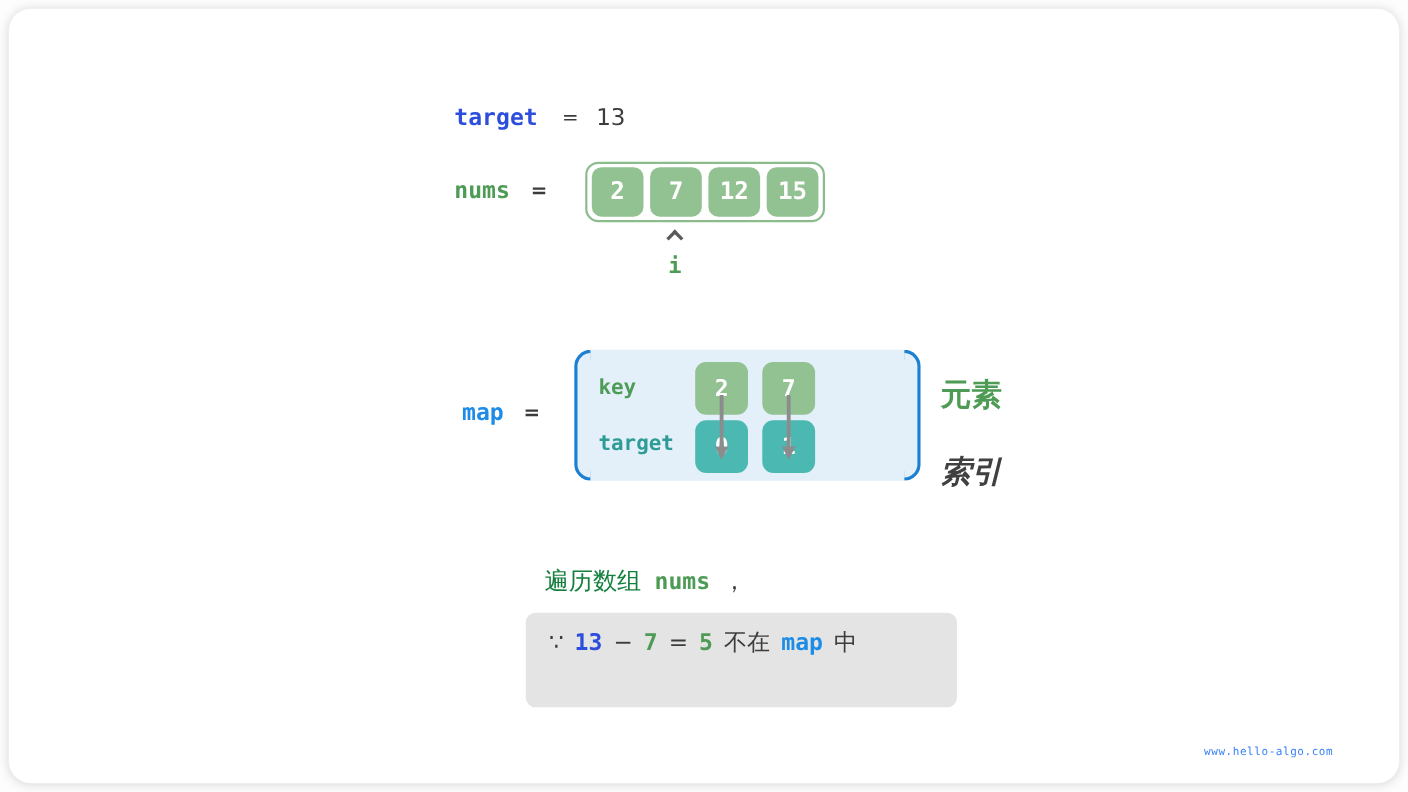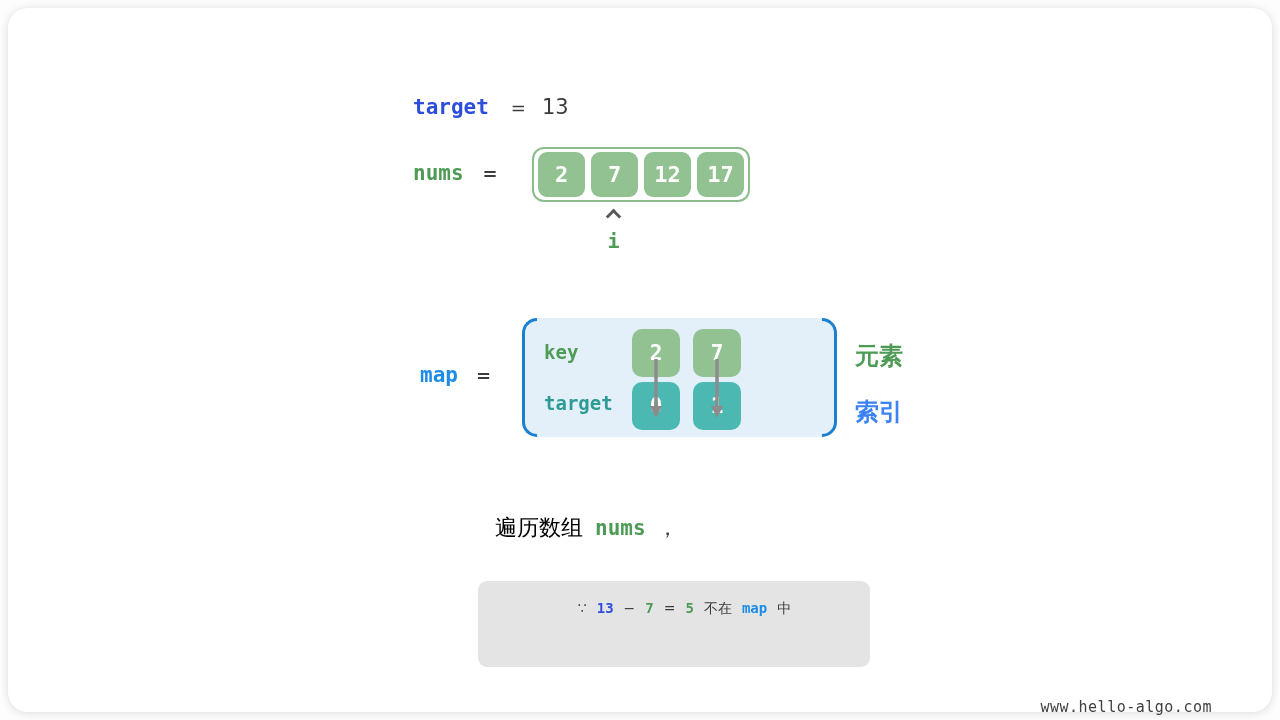--- a/index.html
+++ b/index.html
@@ -80,47 +80,47 @@
     font-family:"DejaVu Sans Mono","Liberation Mono",monospace;
     display:flex; align-items:center; justify-content:center;
   }
   .key-cell   { background:#92C192; top:11px; }
   .value-cell { background:#4BB8B1; top:64px; }
   .cell-x1 { left:110px; }
   .cell-x2 { left:171px; }
 
   .map-arrows { position:absolute; left:0; top:0; width:315px; height:119px; pointer-events:none; }
 
-  .side-label { position:absolute; left:855px; font-size:24px; font-weight:bold; }
+  .side-label { position:absolute; left:855px; font-size:28px; font-weight:bold; }
   .side-element { top:340px; color:#4E9B55; }
-  .side-index   { top:396px; color:#3b82f6; }
+  .side-index   { top:410px; color:#404040;font-style:italic; }
 
   
   .caption-row { position:absolute; left:495px; top:513px; display:flex; align-items:center; }
-  .caption-prefix { font-size:22px; color:#000000; margin-right:12px; }
+  .caption-prefix { font-size:22px; color:#15803d; margin-right:12px; }
   .caption-code   { font-size:21px; font-weight:bold; color:#4E9B55; margin-right:11px; }
   .caption-comma  { font-size:22px; color:#3C3C3C; }
 
   
   .note-box {
-    position:absolute; left:478px; top:581px; width:392px; height:86px;
+    position:absolute; left:478px; top:557px; width:392px; height:86px;
     background:#E4E4E4; border-radius:9px;
-    padding:12px 0 0 21px; font-size:14px; line-height:31px;text-align:center;
+    padding:12px 0 0 21px; font-size:21px; line-height:31px;
   }
   .note-line { white-space:nowrap; }
   .seg { margin-right:10px; }
   .seg:last-child { margin-right:0; }
   .seg-dark  { color:#3C3C3C; }
   .seg-blue  { color:#2D4EDC; font-weight:bold; font-family:"DejaVu Sans Mono","Liberation Mono",monospace; }
   .seg-green { color:#4E9B55; font-weight:bold; font-family:"DejaVu Sans Mono","Liberation Mono",monospace; }
   .seg-azure { color:#1C8CE6; font-weight:bold; font-family:"DejaVu Sans Mono","Liberation Mono",monospace; }
 
   .watermark {
-    position:absolute; right:68px; top:698px;
-    font-size:15px; color:#404040; letter-spacing:0.5px;
+    position:absolute; right:68px; top:678px;
+    font-size:10px; color:#3b82f6; letter-spacing:0.5px;
   }
 </style>
 </head>
 <body>
 
 <div class="stage">
   <div class="card"></div>
 
   <div class="target-row">
     <span class="target-var mono">target</span>
@@ -129,21 +129,21 @@
   </div>
 
   <div class="nums-row">
     <span class="nums-var mono">nums</span>
     <span class="nums-eq">=</span>
   </div>
   <div class="nums-array">
     <div class="num-cell">2</div>
     <div class="num-cell">7</div>
     <div class="num-cell">12</div>
-    <div class="num-cell">17</div>
+    <div class="num-cell">15</div>
   </div>
   <div class="pointer-caret"></div>
   <div class="pointer-label mono">i</div>
 
   <div class="map-row">
     <span class="map-var mono">map</span>
     <span class="map-eq">=</span>
   </div>
 
   <div class="map-box">

